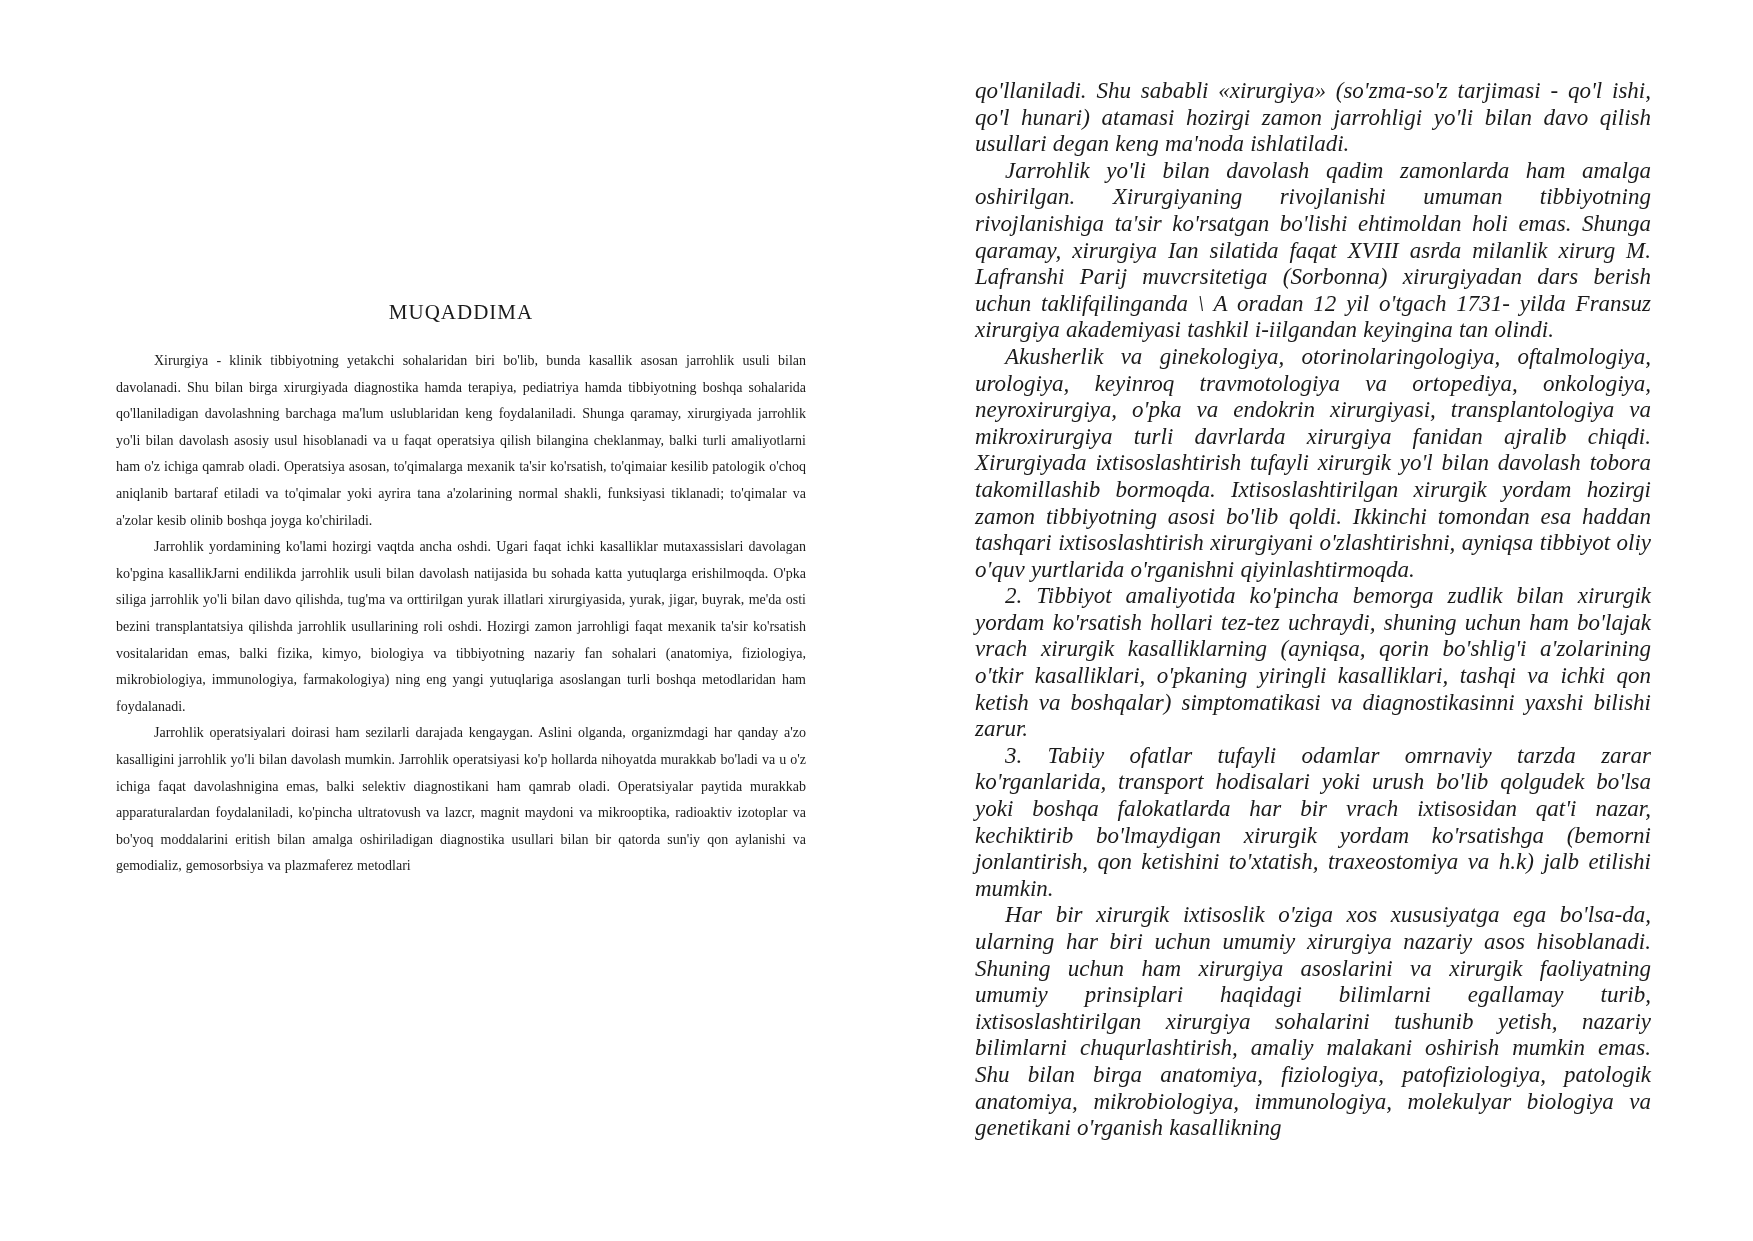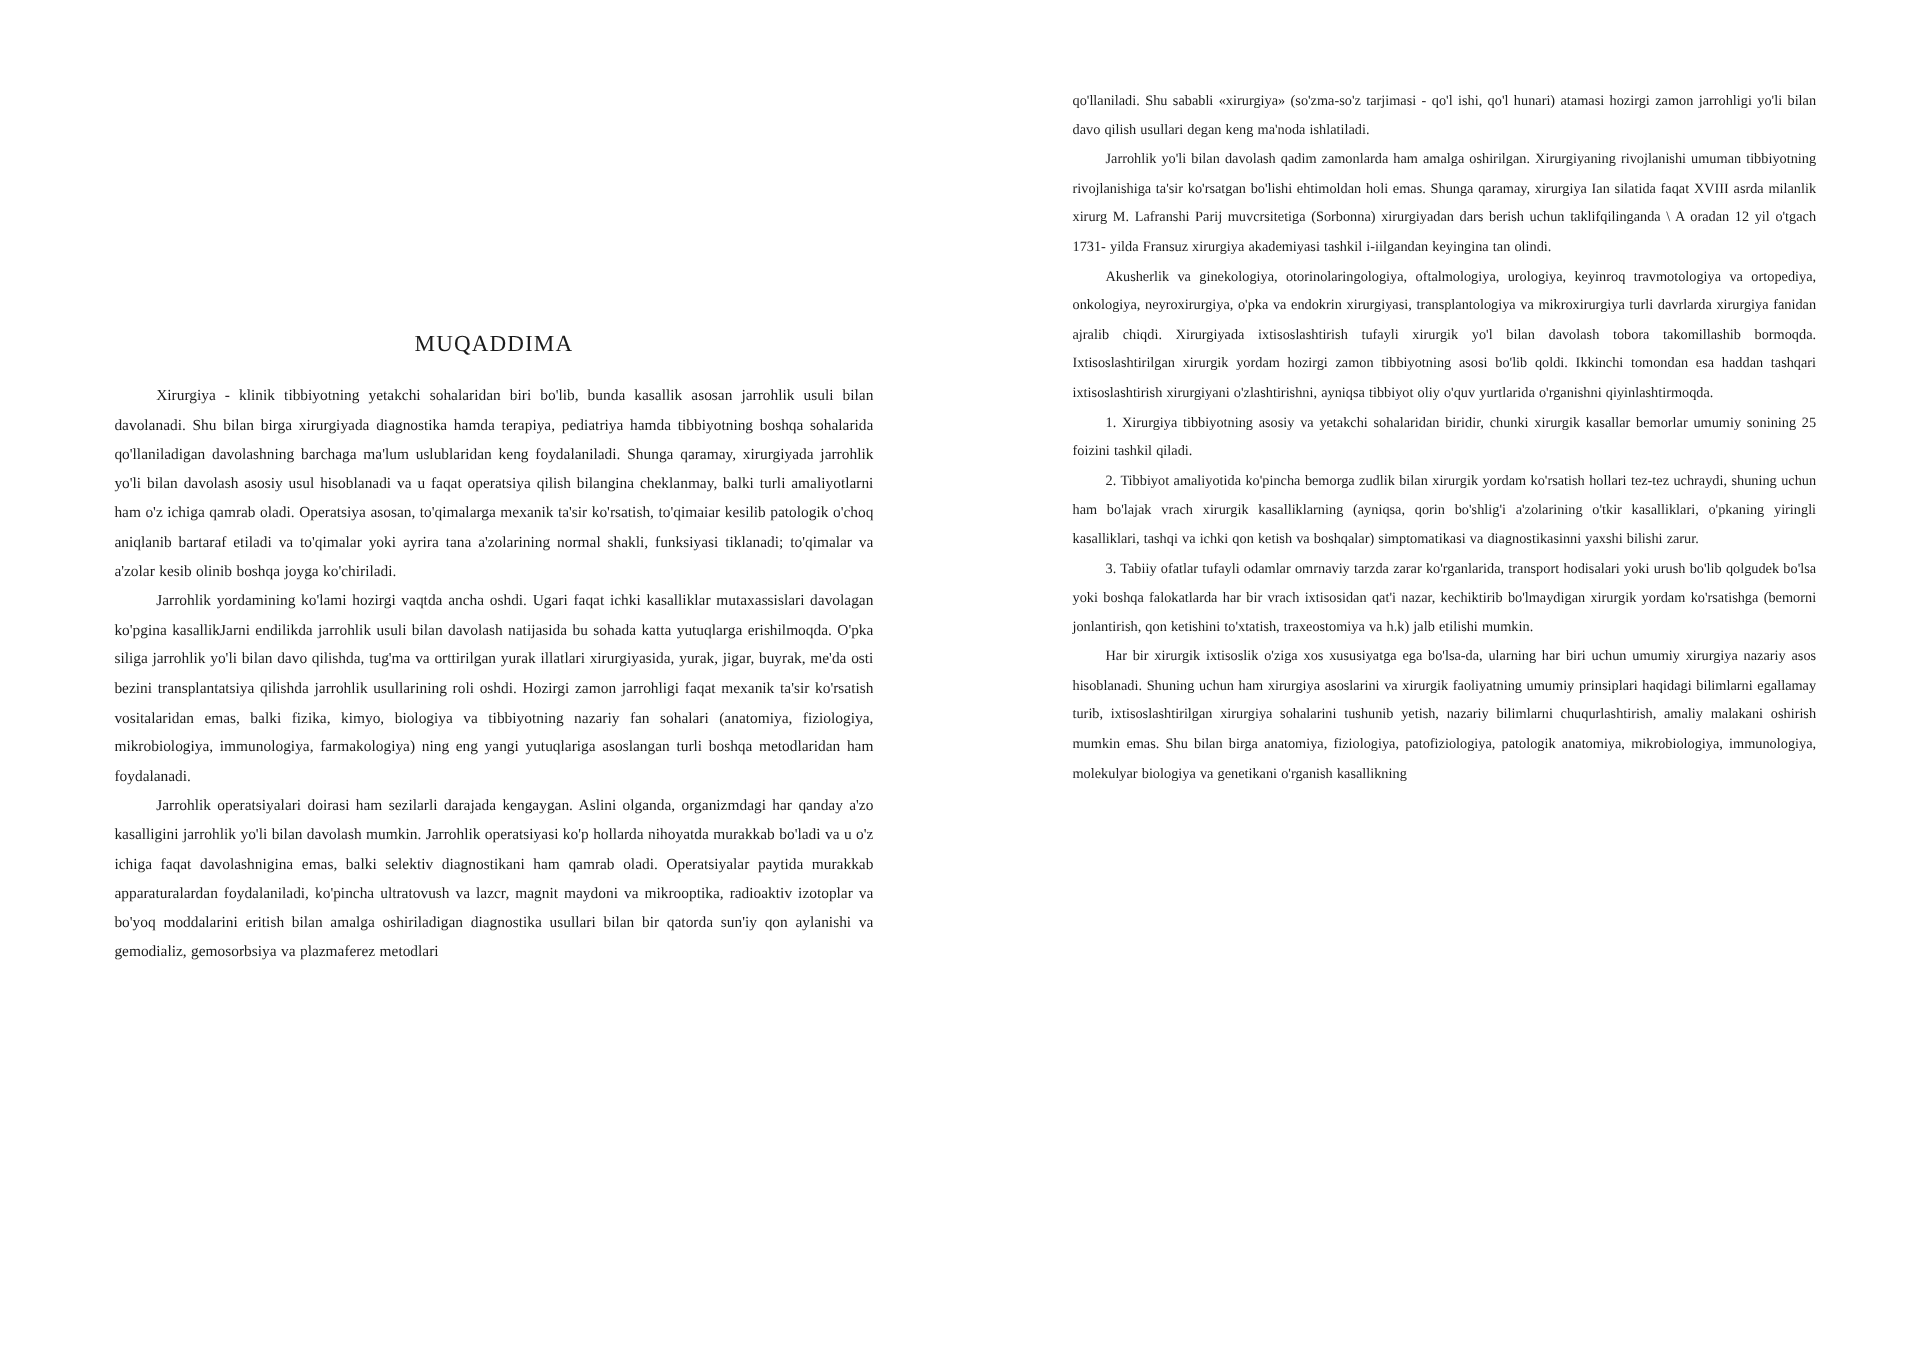--- a/index.html
+++ b/index.html
@@ -12,21 +12,21 @@
     position: relative;
     background: #ffffff;
     overflow: hidden;
     font-family: "Liberation Serif", "DejaVu Serif", serif;
     color: #1b1b1b;
   }
   .page {
     position: absolute;
   }
   .page-left {
-    left: 104px;
+    left: 116px;
     top: 300px;
     width: 690px;
   }
   .page-right {
     left: 975px;
     top: 78px;
     width: 676px;
   }
   .title {
     font-size: 21px;
@@ -37,22 +37,23 @@
     line-height: 24px;
   }
   .para {
     margin: 0;
     text-align: justify;
     font-size: 14px;
     line-height: 26.6px;
     word-spacing: 0.5px;
   }
   .page-right .para {
-    font-size: 13px;
+    font-size: 23px;
     line-height: 26.6px;
+    font-style: italic;
   }
   .para.indent {
     text-indent: 38px;
   }
   .page-right .para.indent {
     text-indent: 30px;
   }
 </style>
 </head>
 <body>
@@ -66,20 +67,19 @@
         <p class="para indent">Jarrohlik yordamining ko'lami hozirgi vaqtda ancha oshdi. Ugari faqat ichki kasalliklar mutaxassislari davolagan ko'pgina kasallikJarni endilikda jarrohlik usuli bilan davolash natijasida bu sohada katta yutuqlarga erishilmoqda. O'pka siliga jarrohlik yo'li bilan davo qilishda, tug'ma va orttirilgan yurak illatlari xirurgiyasida, yurak, jigar, buyrak, me'da osti bezini transplantatsiya qilishda jarrohlik usullarining roli oshdi. Hozirgi zamon jarrohligi faqat mexanik ta'sir ko'rsatish vositalaridan emas, balki fizika, kimyo, biologiya va tibbiyotning nazariy fan sohalari (anatomiya, fiziologiya, mikrobiologiya, immunologiya, farmakologiya) ning eng yangi yutuqlariga asoslangan turli boshqa metodlaridan ham foydalanadi.</p>
         <p class="para indent">Jarrohlik operatsiyalari doirasi ham sezilarli darajada kengaygan. Aslini olganda, organizmdagi har qanday a'zo kasalligini jarrohlik yo'li bilan davolash mumkin. Jarrohlik operatsiyasi ko'p hollarda nihoyatda murakkab bo'ladi va u o'z ichiga faqat davolashnigina emas, balki selektiv diagnostikani ham qamrab oladi. Operatsiyalar paytida murakkab apparaturalardan foydalaniladi, ko'pincha ultratovush va lazcr, magnit maydoni va mikrooptika, radioaktiv izotoplar va bo'yoq moddalarini eritish bilan amalga oshiriladigan diagnostika usullari bilan bir qatorda sun'iy qon aylanishi va gemodializ, gemosorbsiya va plazmaferez metodlari</p>
       </div>
   </section>
 
   <section class="page page-right">
     <div class="body">
         <p class="para">qo'llaniladi. Shu sababli «xirurgiya» (so'zma-so'z tarjimasi - qo'l ishi, qo'l hunari) atamasi hozirgi zamon jarrohligi yo'li bilan davo qilish usullari degan keng ma'noda ishlatiladi.</p>
         <p class="para indent">Jarrohlik yo'li bilan davolash qadim zamonlarda ham amalga oshirilgan. Xirurgiyaning rivojlanishi umuman tibbiyotning rivojlanishiga ta'sir ko'rsatgan bo'lishi ehtimoldan holi emas. Shunga qaramay, xirurgiya Ian silatida faqat XVIII asrda milanlik xirurg M. Lafranshi Parij muvcrsitetiga (Sorbonna) xirurgiyadan dars berish uchun taklifqilinganda \ A oradan 12 yil o'tgach 1731- yilda Fransuz xirurgiya akademiyasi tashkil i-iilgandan keyingina tan olindi.</p>
         <p class="para indent">Akusherlik va ginekologiya, otorinolaringologiya, oftalmologiya, urologiya, keyinroq travmotologiya va ortopediya, onkologiya, neyroxirurgiya, o'pka va endokrin xirurgiyasi, transplantologiya va mikroxirurgiya turli davrlarda xirurgiya fanidan ajralib chiqdi. Xirurgiyada ixtisoslashtirish tufayli xirurgik yo'l bilan davolash tobora takomillashib bormoqda. Ixtisoslashtirilgan xirurgik yordam hozirgi zamon tibbiyotning asosi bo'lib qoldi. Ikkinchi tomondan esa haddan tashqari ixtisoslashtirish xirurgiyani o'zlashtirishni, ayniqsa tibbiyot oliy o'quv yurtlarida o'rganishni qiyinlashtirmoqda.</p>
-        <p class="para indent">1. Xirurgiya tibbiyotning asosiy va yetakchi sohalaridan biridir, chunki xirurgik kasallar bemorlar umumiy sonining 25 foizini tashkil qiladi.</p>
         <p class="para indent">2. Tibbiyot amaliyotida ko'pincha bemorga zudlik bilan xirurgik yordam ko'rsatish hollari tez-tez uchraydi, shuning uchun ham bo'lajak vrach xirurgik kasalliklarning (ayniqsa, qorin bo'shlig'i a'zolarining o'tkir kasalliklari, o'pkaning yiringli kasalliklari, tashqi va ichki qon ketish va boshqalar) simptomatikasi va diagnostikasinni yaxshi bilishi zarur.</p>
         <p class="para indent">3. Tabiiy ofatlar tufayli odamlar omrnaviy tarzda zarar ko'rganlarida, transport hodisalari yoki urush bo'lib qolgudek bo'lsa yoki boshqa falokatlarda har bir vrach ixtisosidan qat'i nazar, kechiktirib bo'lmaydigan xirurgik yordam ko'rsatishga (bemorni jonlantirish, qon ketishini to'xtatish, traxeostomiya va h.k) jalb etilishi mumkin.</p>
         <p class="para indent">Har bir xirurgik ixtisoslik o'ziga xos xususiyatga ega bo'lsa-da, ularning har biri uchun umumiy xirurgiya nazariy asos hisoblanadi. Shuning uchun ham xirurgiya asoslarini va xirurgik faoliyatning umumiy prinsiplari haqidagi bilimlarni egallamay turib, ixtisoslashtirilgan xirurgiya sohalarini tushunib yetish, nazariy bilimlarni chuqurlashtirish, amaliy malakani oshirish mumkin emas. Shu bilan birga anatomiya, fiziologiya, patofiziologiya, patologik anatomiya, mikrobiologiya, immunologiya, molekulyar biologiya va genetikani o'rganish kasallikning</p>
       </div>
   </section>
 
 </div>
 
 </body></html>

